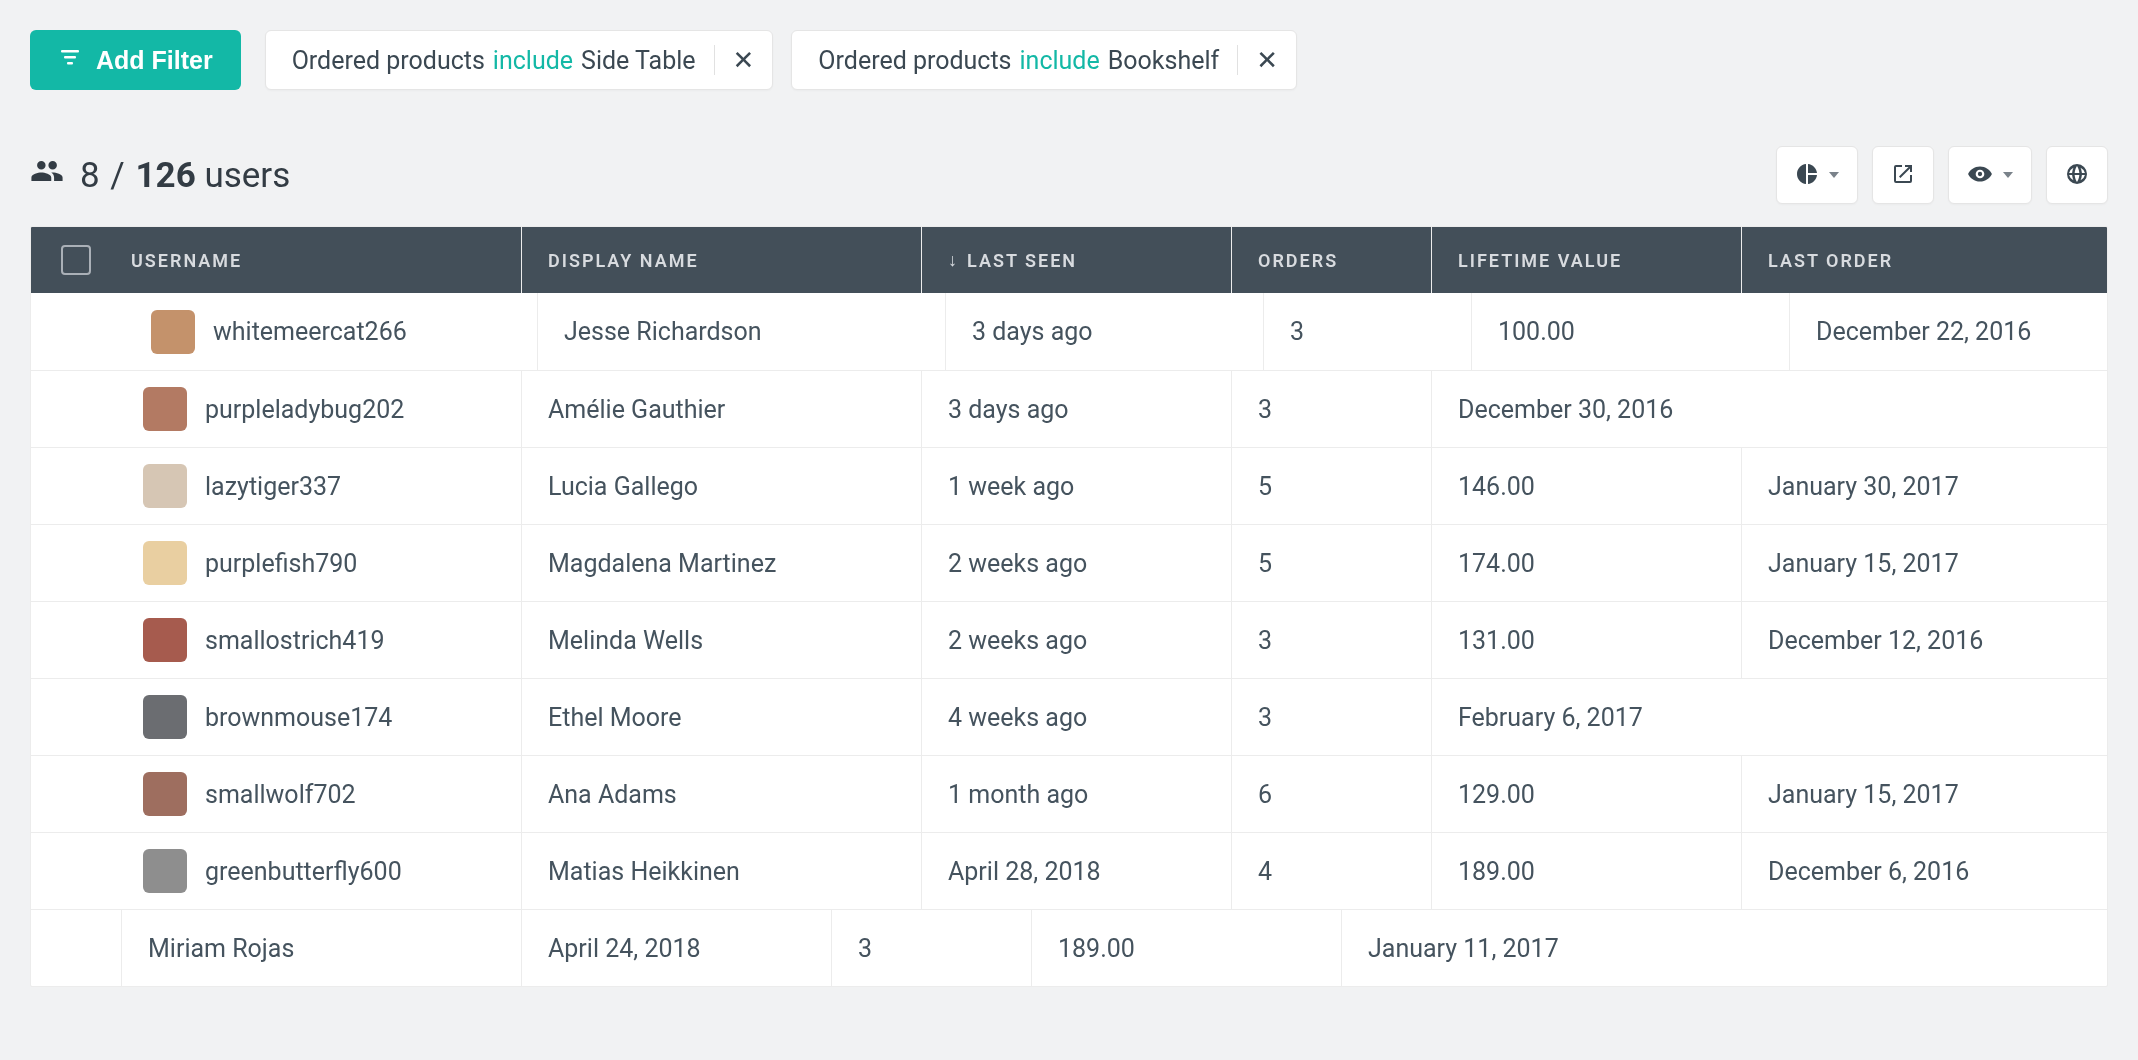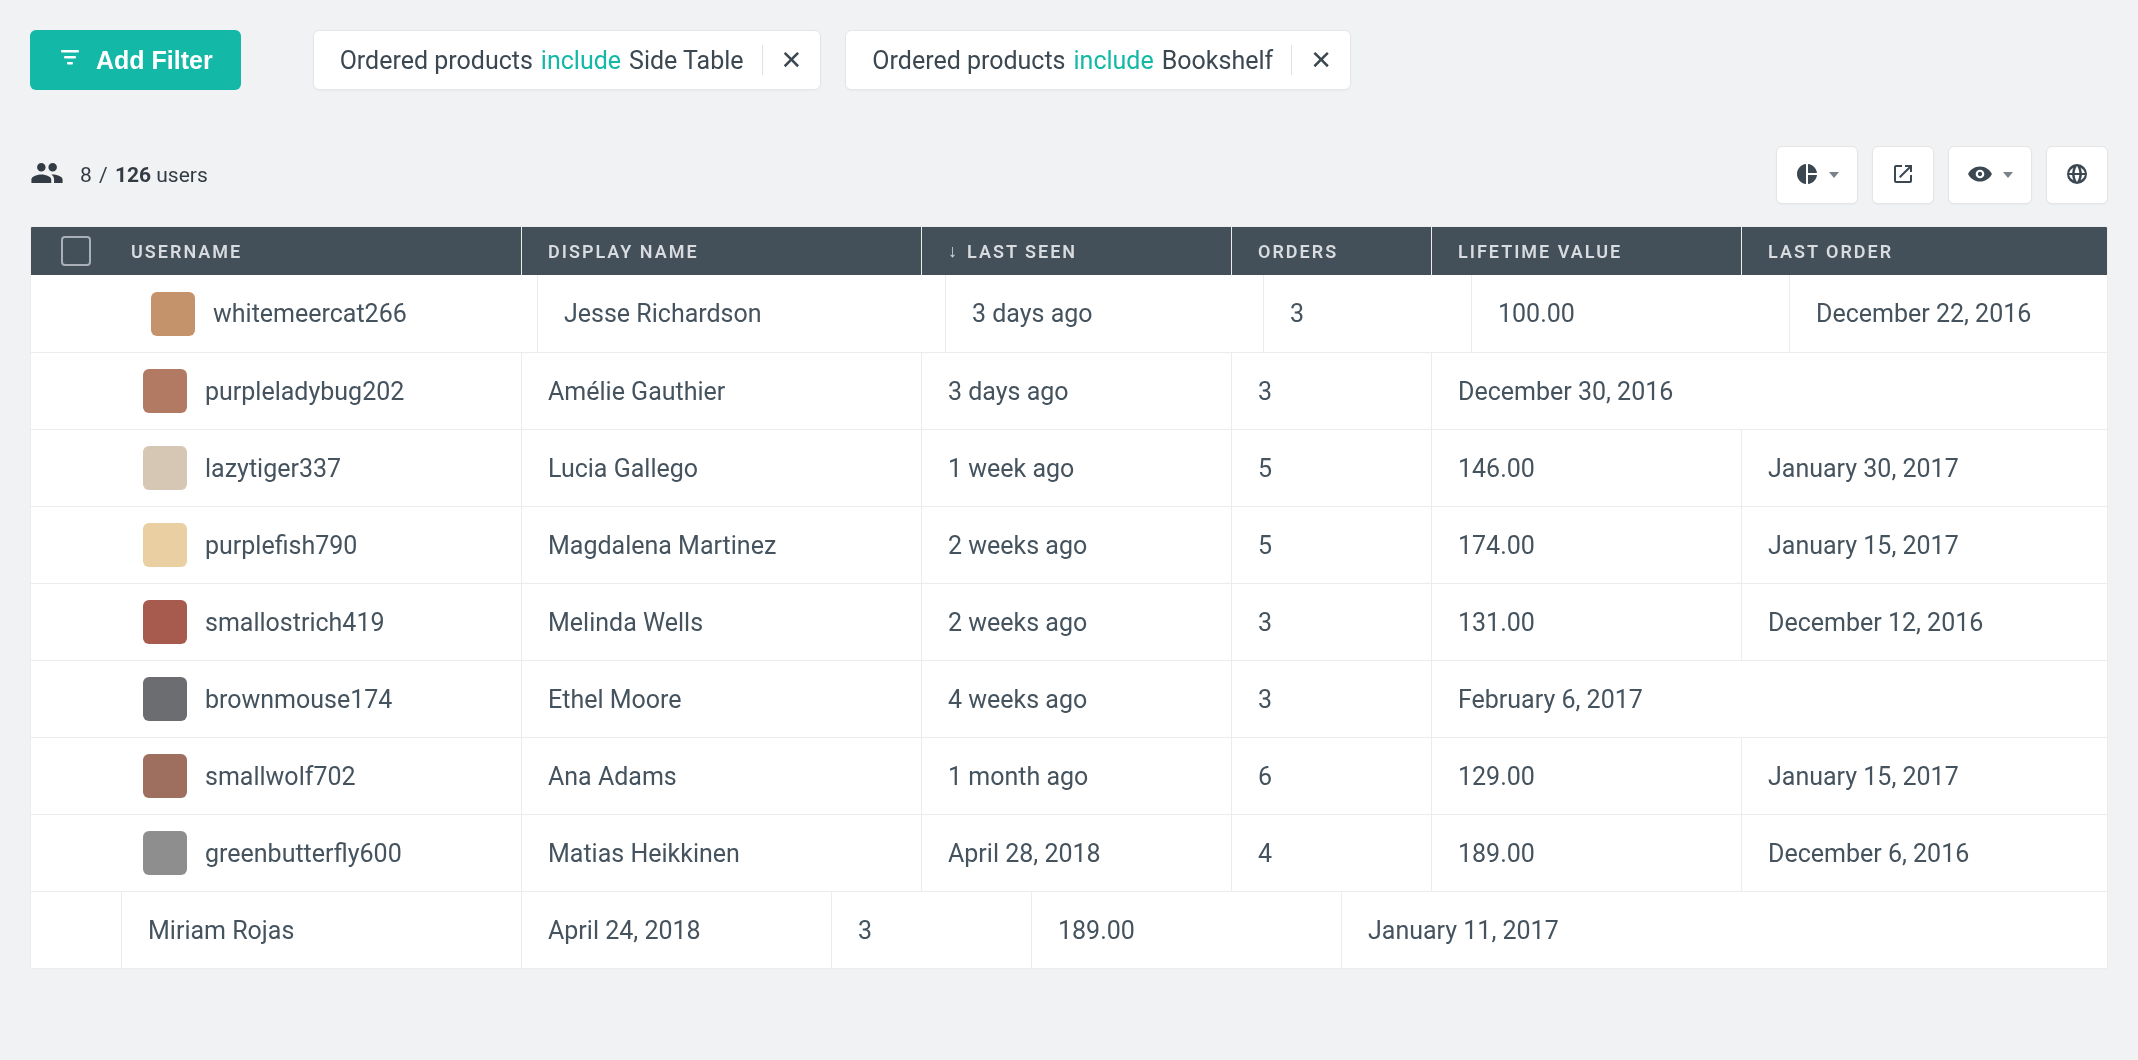--- a/index.html
+++ b/index.html
@@ -72,21 +72,21 @@
   .summary-row{
     display:flex;
     align-items:center;
     justify-content:space-between;
     margin-top:56px;
   }
   .summary-left{
     display:flex;
     align-items:center;
     gap:16px;
-    font-size:21px;
+    font-size:35px;
     color:#333c44;
   }
   .summary-left .people-icon svg{fill:#333c44;}
   .summary-left .total{font-weight:700;}
   .summary-left .divider{margin:0 2px;}
   .summary-left .label{font-weight:400;color:#333c44;}
   .actions{
     display:flex;
     gap:14px;
   }
@@ -113,21 +113,21 @@
     margin-top:22px;
     border:1px solid var(--border);
     border-radius:2px;
     overflow:hidden;
     background:var(--white);
   }
   .thead{
     display:flex;
     background:var(--header);
     color:var(--header-text);
-    height:48px;
+    height:66px;
     align-items:center;
     font-size:18px;
     letter-spacing:2px;
     font-weight:600;
   }
   .th,.td{
     padding:0 26px;
     display:flex;
     align-items:center;
   }
@@ -173,21 +173,21 @@
     <button class="add-filter-btn">
       <span>
         <svg width="24" height="24" viewBox="0 0 24 24">
             <rect x="3" y="5" width="18" height="2.6" rx="1"></rect>
             <rect x="6" y="11" width="12" height="2.6" rx="1"></rect>
             <rect x="9" y="17" width="6" height="2.6" rx="1"></rect>
           </svg>
       </span>
       <span>Add Filter</span>
     </button>
-    <div id="chips" style="display: flex; gap: 24px; margin-left: 48px;">
+    <div id="chips" style="display: flex; gap: 18px;">
         <div class="chip">
           <span class="fld">Ordered products</span>
           <span class="op">include</span>
           <span class="val">Side Table</span>
           <span class="sep"></span>
           <span class="x">✕</span>
         </div>
         <div class="chip">
           <span class="fld">Ordered products</span>
           <span class="op">include</span>

